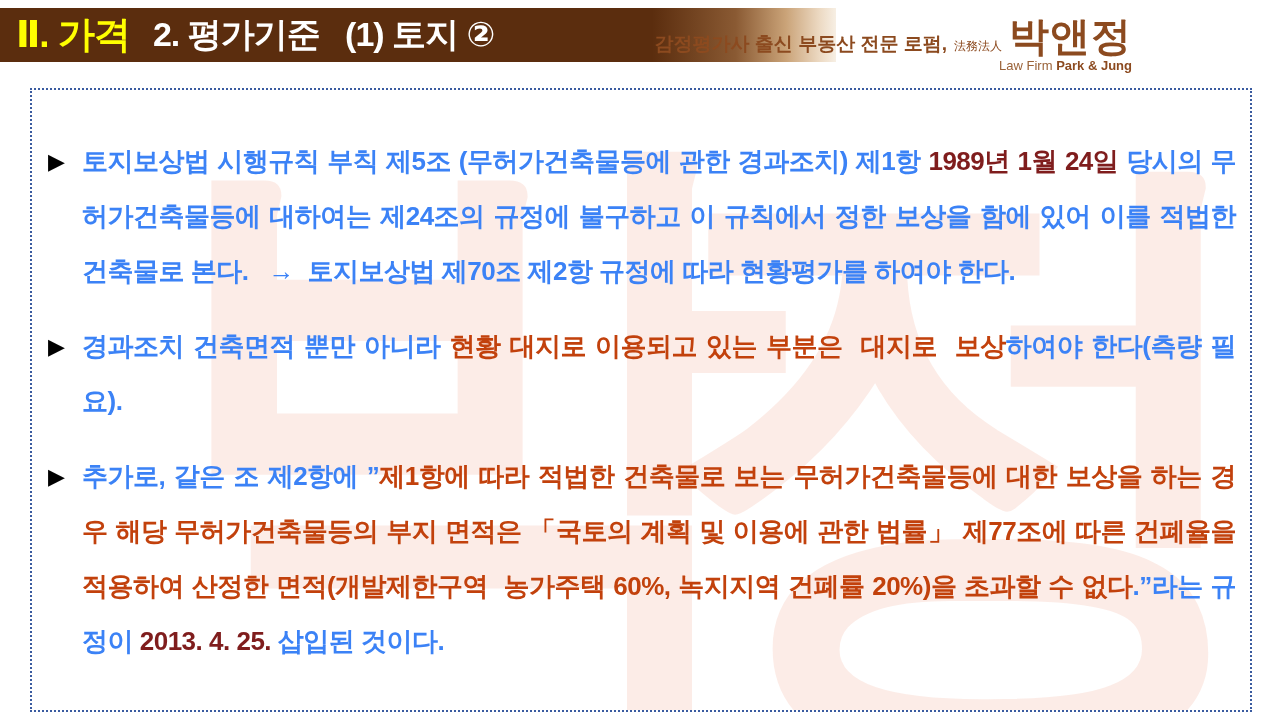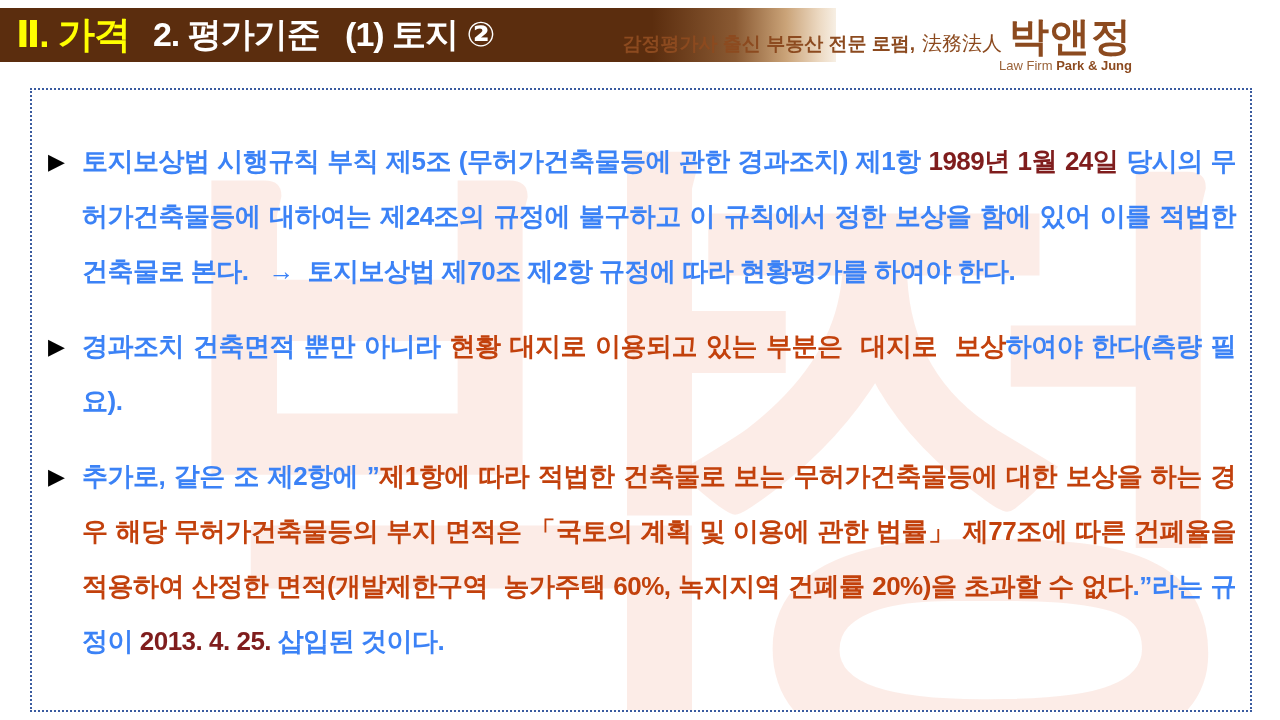--- a/index.html
+++ b/index.html
@@ -59,21 +59,21 @@
     line-height: 1.05;
   }
   .logo-line1 {
     display: flex;
     align-items: baseline;
     justify-content: flex-end;
     gap: 7px;
     white-space: nowrap;
   }
   .logo-tagline { font-size: 19px; font-weight: bold; }
-  .logo-firm-type { font-size: 20px; font-weight: normal; }
+  .logo-firm-type { font-size: 12px; font-weight: normal; }
   .logo-firm-name { font-size: 40px; font-weight: bold; letter-spacing: 1px; }
   .logo-line2 { margin-top: 2px; font-size: 13px; text-align: right; }
   .logo-en-lawfirm { font-weight: normal; color: #9a6238; }
   .logo-en-name { font-weight: bold; }
 
   
   .content-box {
     position: absolute;
     left: 30px;
     top: 88px;

